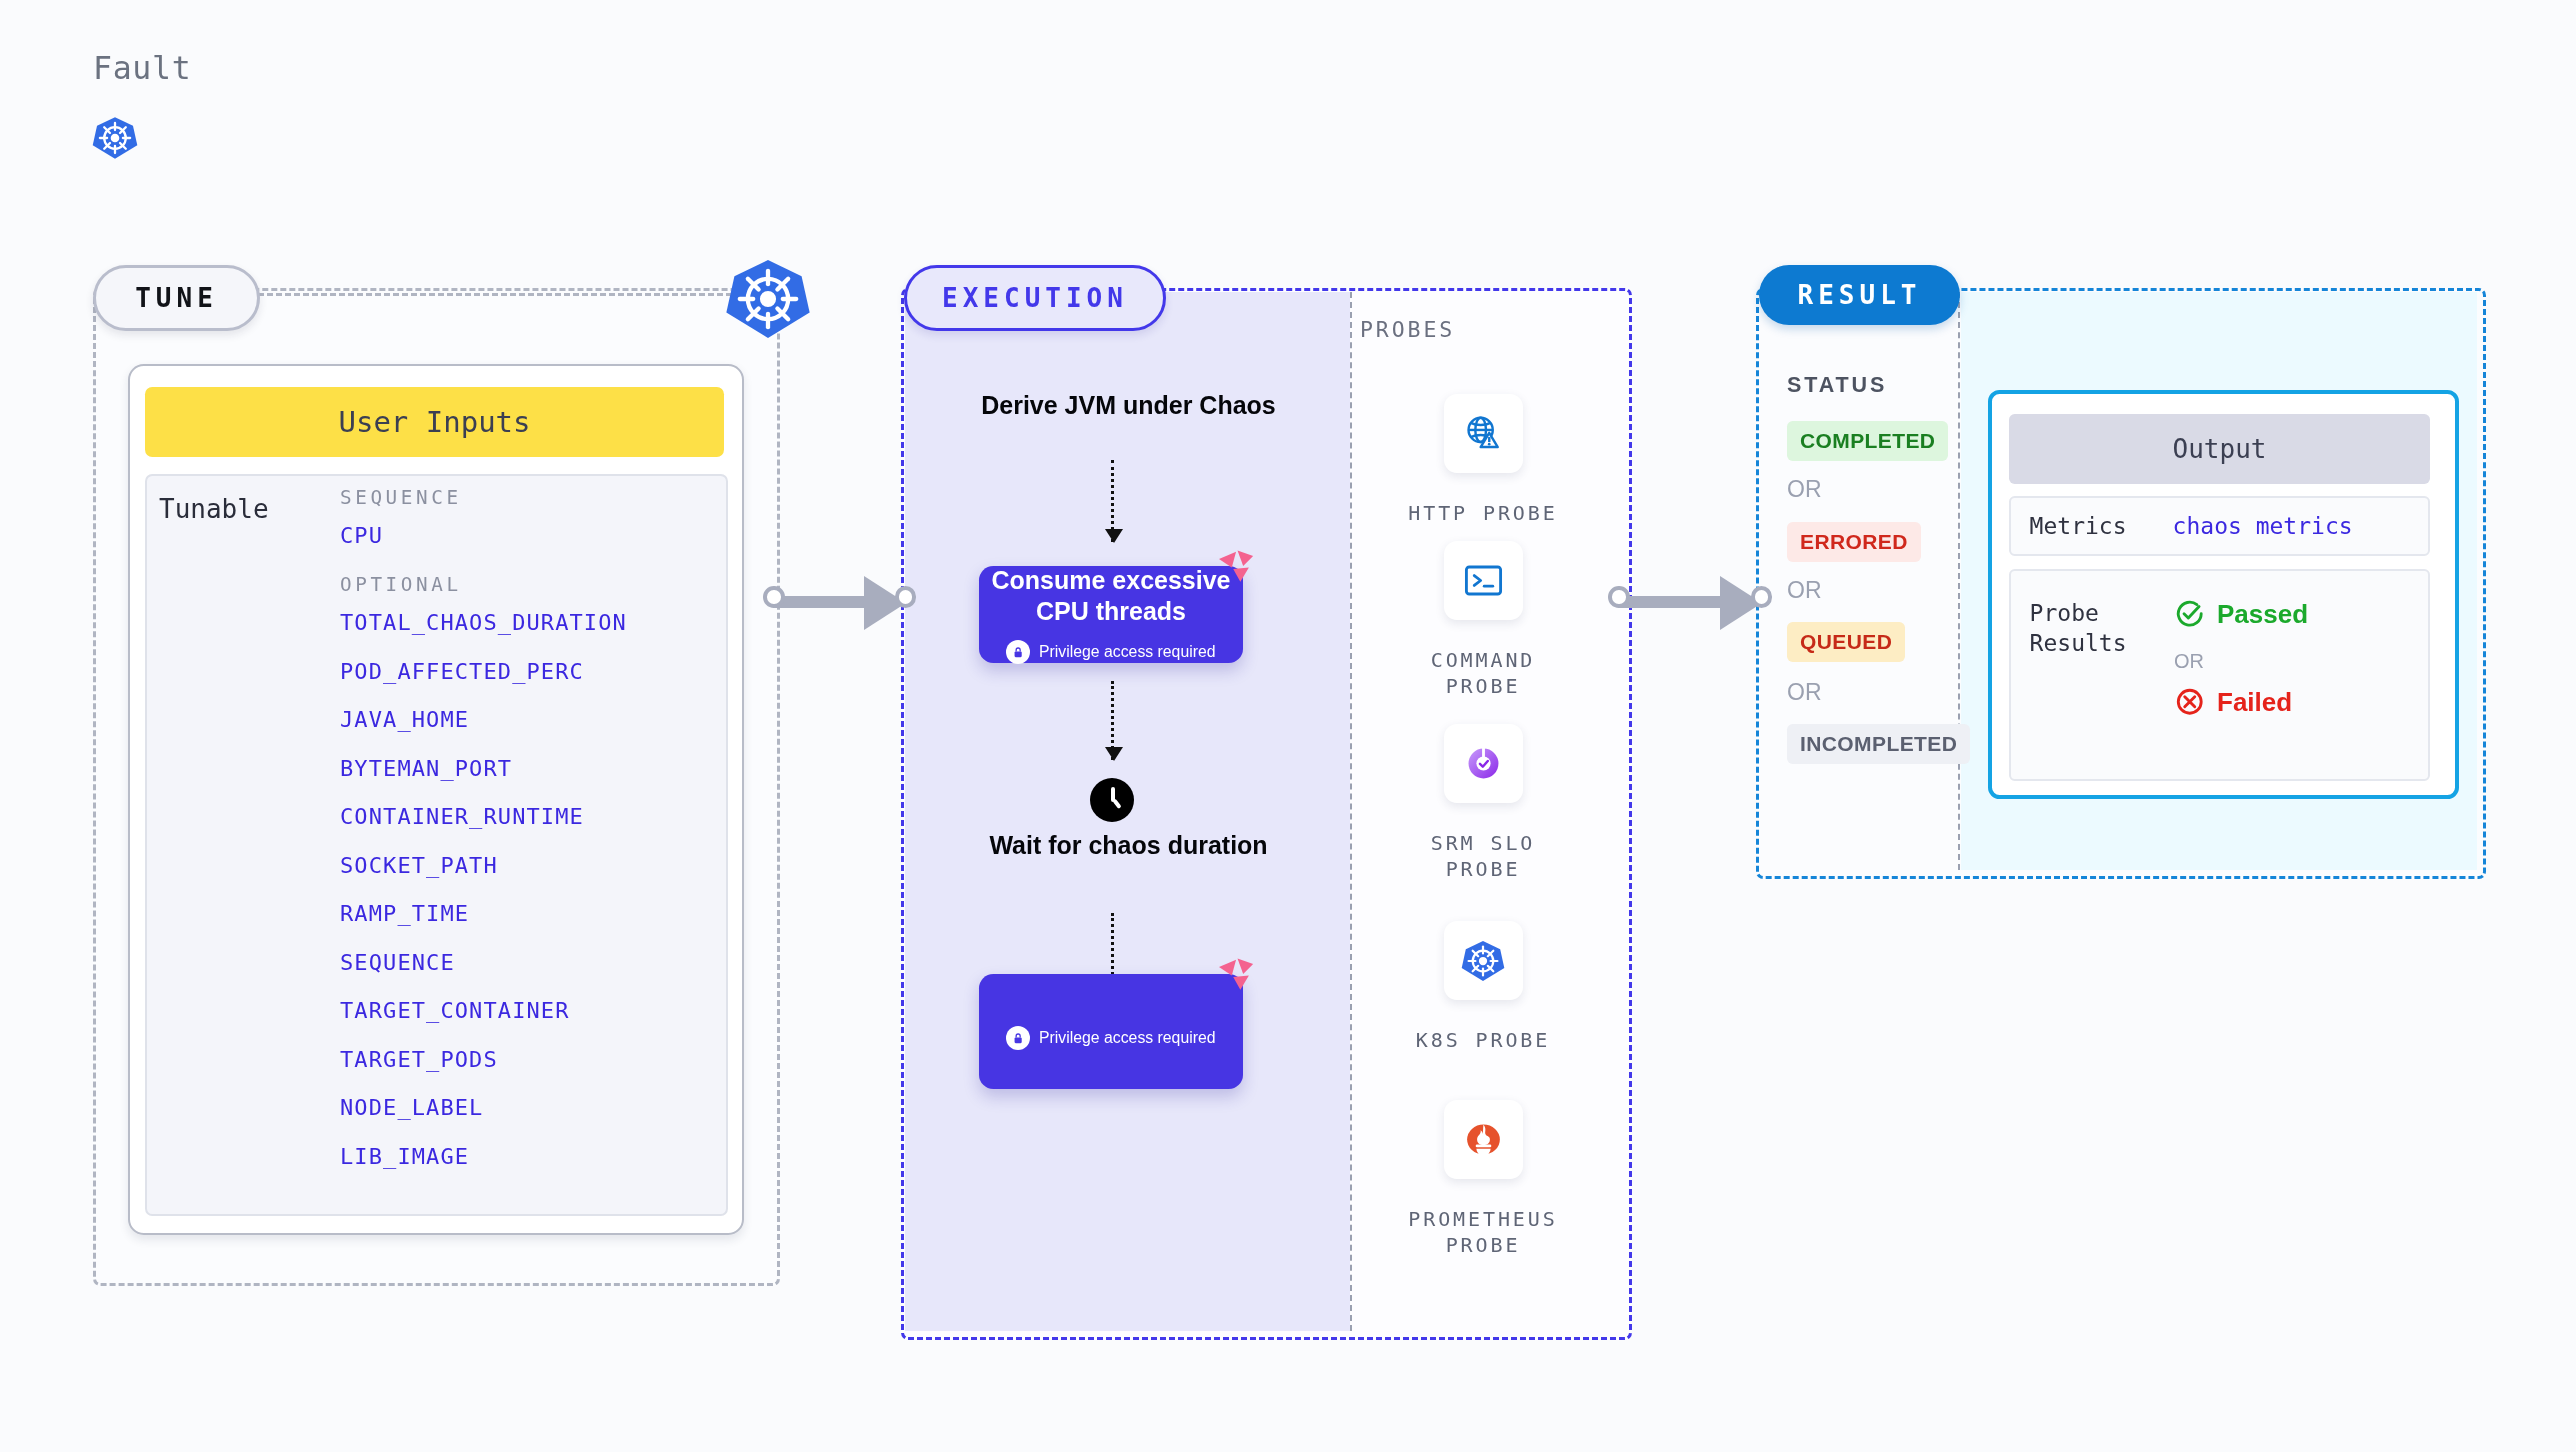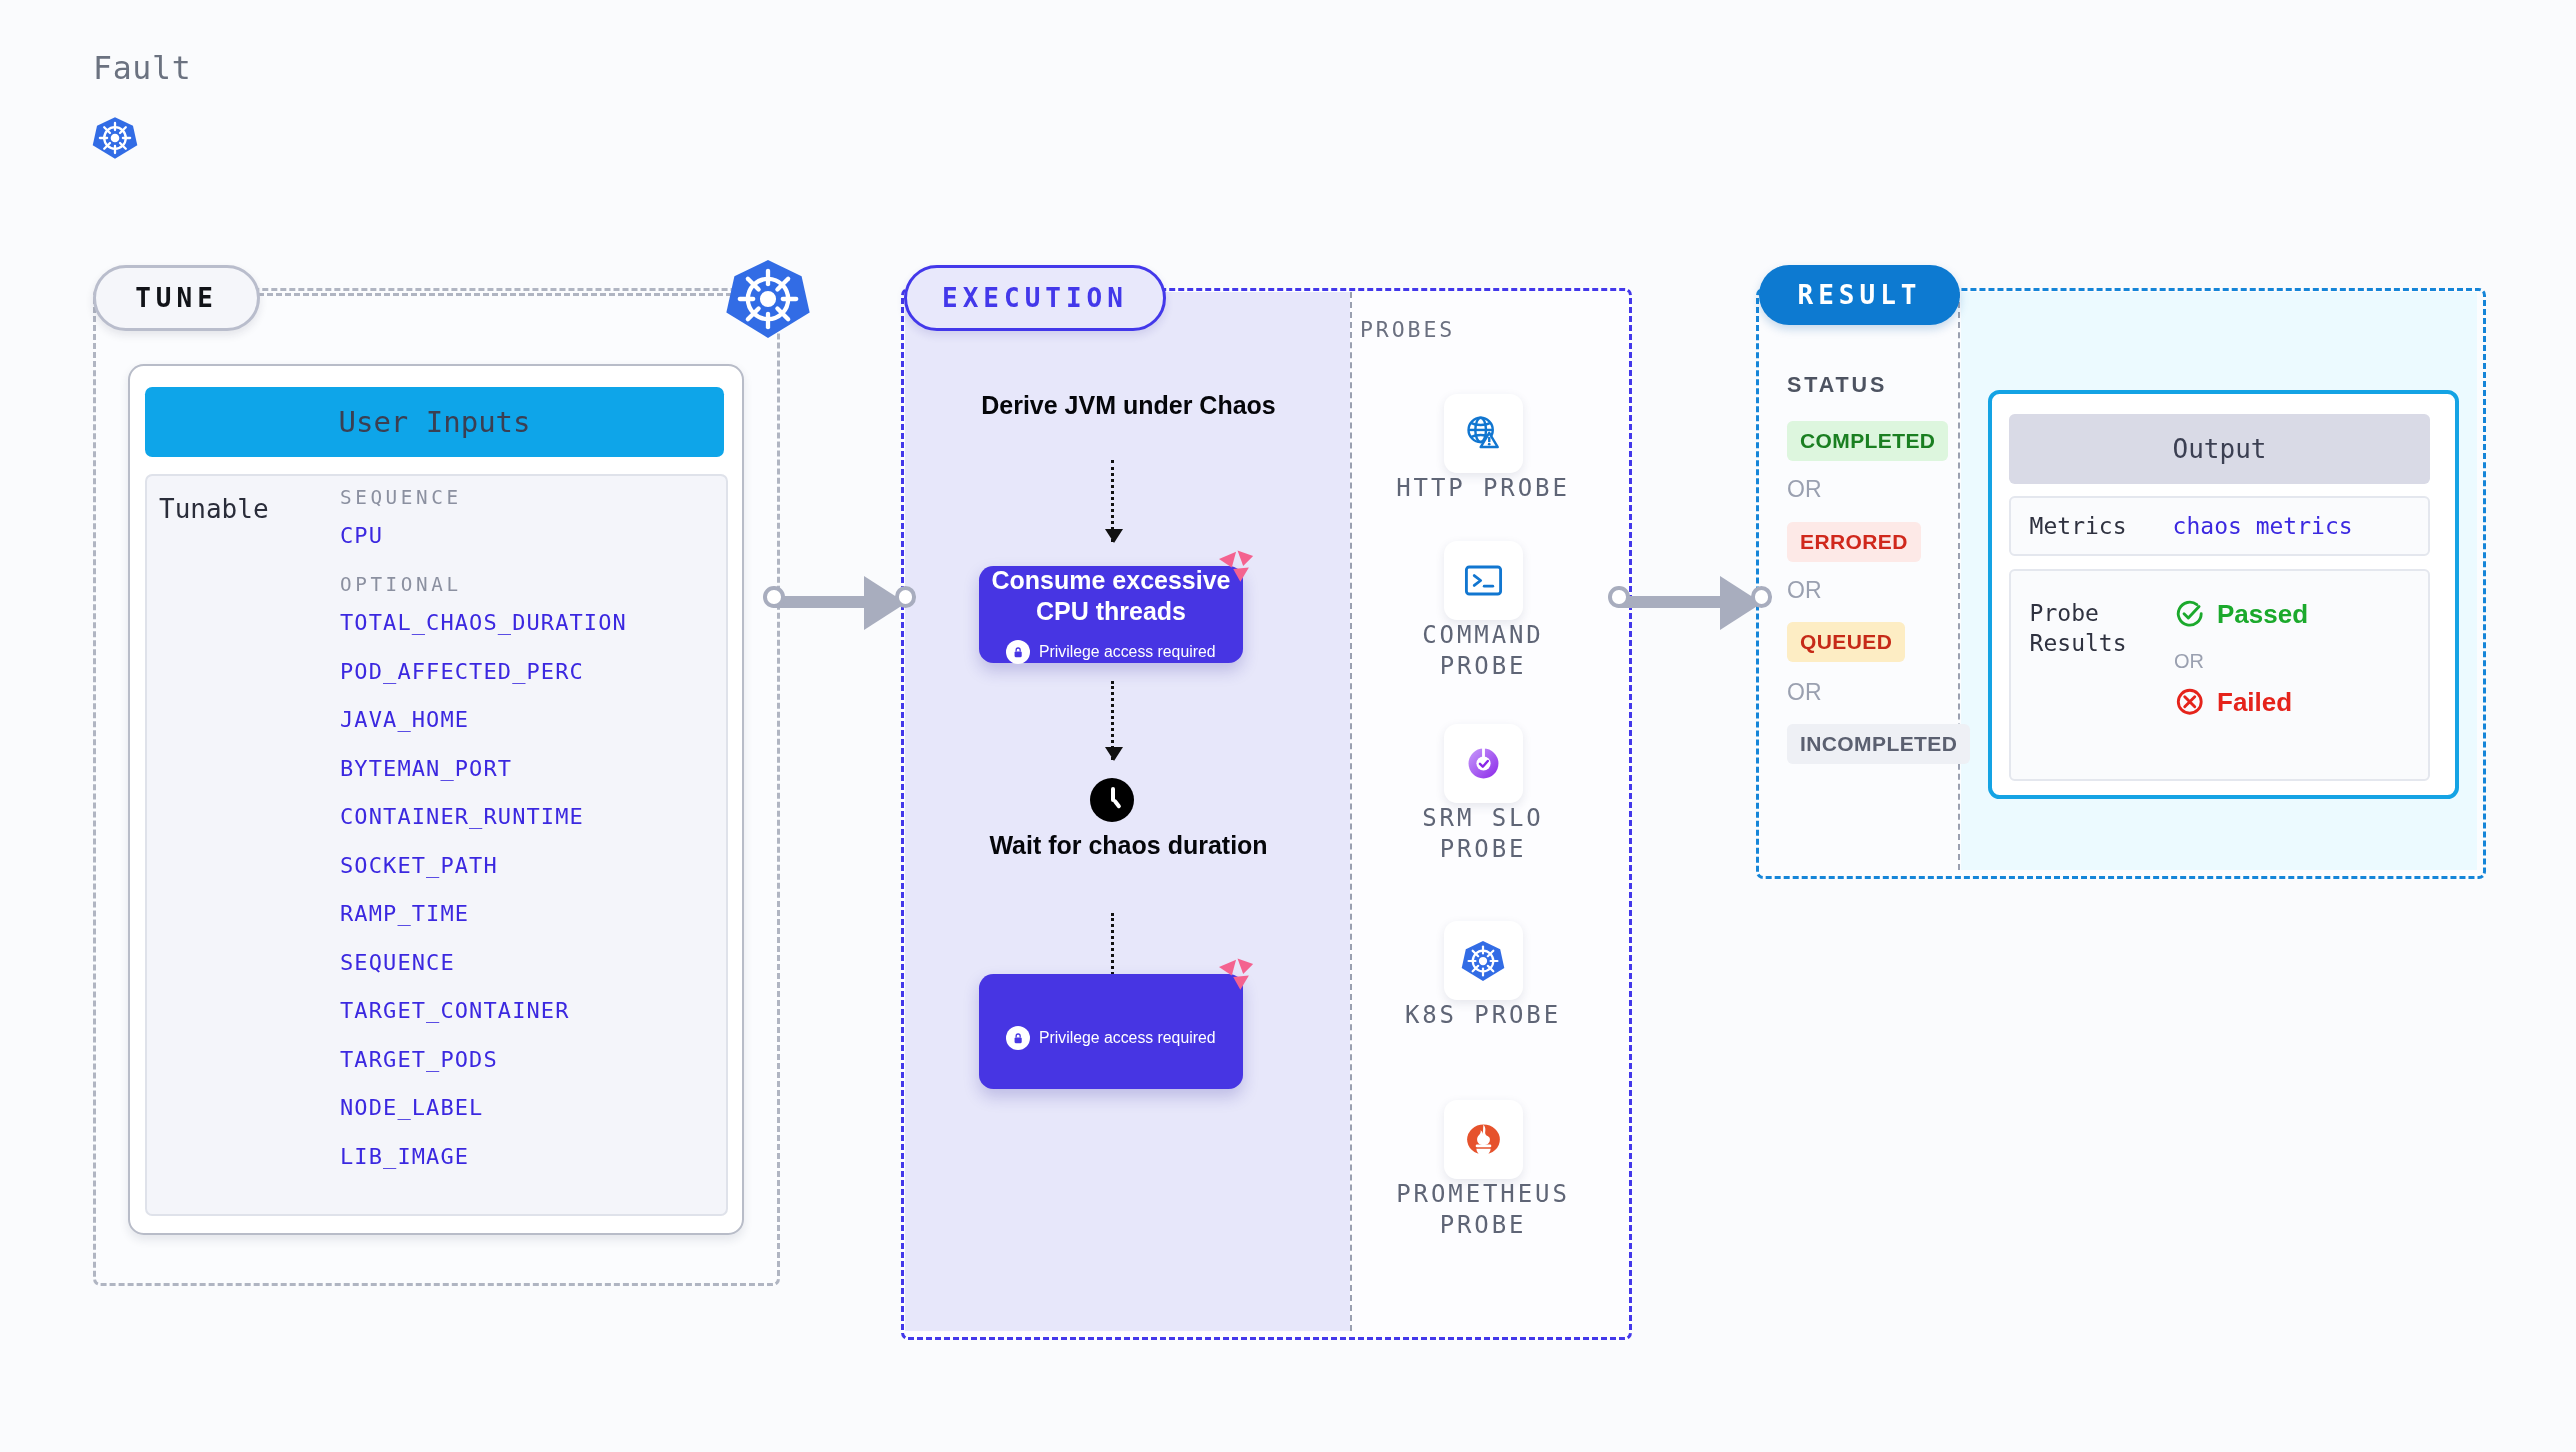--- a/index.html
+++ b/index.html
@@ -31,21 +31,21 @@
   #tune-panel{position:absolute;left:93px;top:288px;width:681px;height:992px;
     border:3.6px dashed #b0b5c2;border-radius:7.2px;background:#fbfcfe;}
   #tune-link{position:absolute;left:258px;top:293px;width:501px;height:0;
     border-top:3.6px dashed #b0b5c2;z-index:2;}
   #k8s-badge-tune{position:absolute;left:725px;top:256px;width:86px;height:86px;z-index:7;}
 
   #ui-card{position:absolute;left:128px;top:364px;width:612px;height:867px;
     background:#fff;border:2.9px solid #b8bcc8;border-radius:15.8px;
     box-shadow:0 4.3px 10px rgba(30,35,70,.10);}
   #ui-head{position:absolute;left:145px;top:387px;width:579px;height:70px;
-    background:#0ea5e9;border-radius:7.2px;display:flex;align-items:center;justify-content:center;}
+    background:#fde047;border-radius:7.2px;display:flex;align-items:center;justify-content:center;}
   #ui-head span{font-size:29px;color:#3b3f52;font-family:"DejaVu Sans Mono",monospace;}
   #ui-body{position:absolute;left:145px;top:474px;width:579px;height:738px;
     background:#f4f5fa;border:2.1px solid #dfe2ea;border-radius:7.2px;}
   #tunable-label{position:absolute;left:159px;top:494px;font-size:26px;color:#2a2d3a;
     font-family:"DejaVu Sans Mono",monospace;}
   #param-col{position:absolute;left:340px;top:486px;width:373px;}
   .sec-label{font-size:19.3px;color:#8b90a0;letter-spacing:3.6px;
     font-family:"DejaVu Sans Mono",monospace;margin-bottom:15.8px;}
   .sec-label.second{margin-top:21.5px;}
   .param{font-size:22px;color:#3b28e0;letter-spacing:1.1px;line-height:1;
@@ -100,21 +100,21 @@
   .clock{position:absolute;left:1090px;top:778px;width:44px;height:44px;
     border-radius:50%;background:#000;z-index:4;}
   .clock::before{content:"";position:absolute;left:21px;top:9.3px;width:3.6px;height:14.3px;background:#fff;border-radius:2.1px;}
   .clock::after{content:"";position:absolute;left:21.5px;top:21.5px;width:3.6px;height:10px;background:#fff;
     border-radius:2.1px;transform:rotate(-38deg);transform-origin:top center;}
 
   
   .probe{position:absolute;width:186px;display:flex;flex-direction:column;align-items:center;}
   .probe .ic{width:79px;height:79px;border-radius:13px;background:#fff;
     box-shadow:0 3.6px 10px rgba(40,50,90,.10);display:flex;align-items:center;justify-content:center;}
-  .probe .nm{margin-top:0;font-size:24px;color:#5f6576;letter-spacing:2.9px;text-align:center;
+  .probe .nm{margin-top:27px;font-size:20px;color:#5f6576;letter-spacing:2.9px;text-align:center;
     line-height:1.3;font-family:"DejaVu Sans Mono",monospace;}
   #probe0{left:1390px;top:394px;}
   #probe1{left:1390px;top:541px;}
   #probe2{left:1390px;top:724px;}
   #probe3{left:1390px;top:921px;}
   #probe4{left:1390px;top:1100px;}
 
   
   #result-panel{position:absolute;left:1756px;top:288px;width:724px;height:585px;
     border:3.6px dashed #1585d8;border-radius:7.2px;background:#fbfcfe;}

